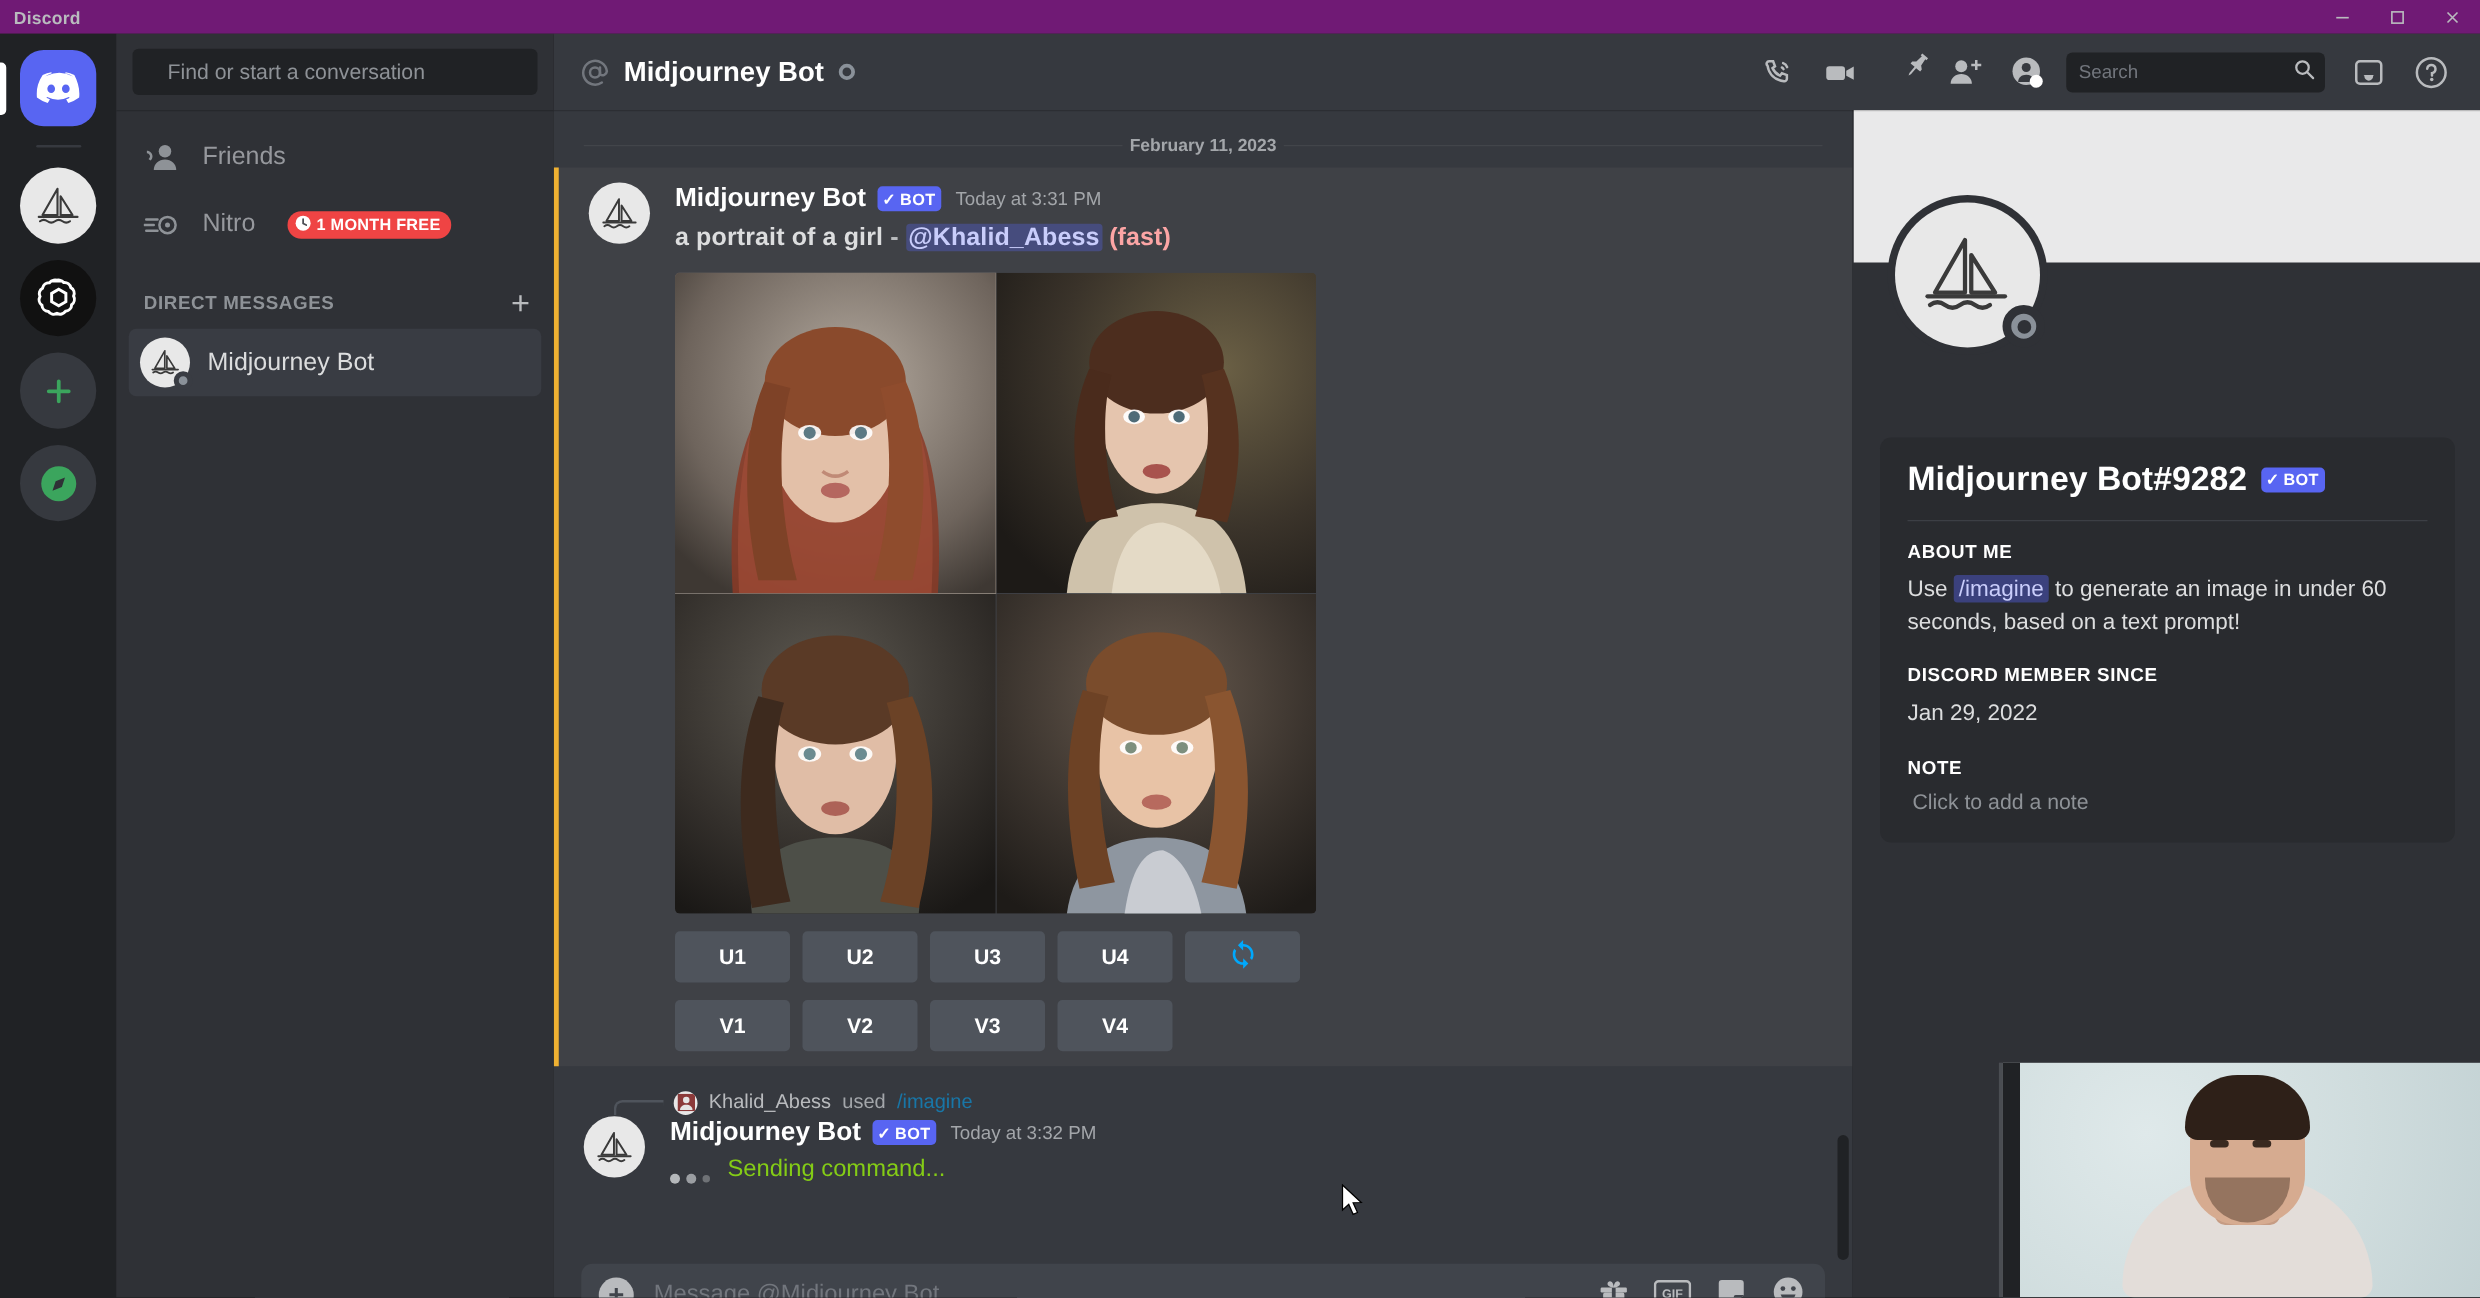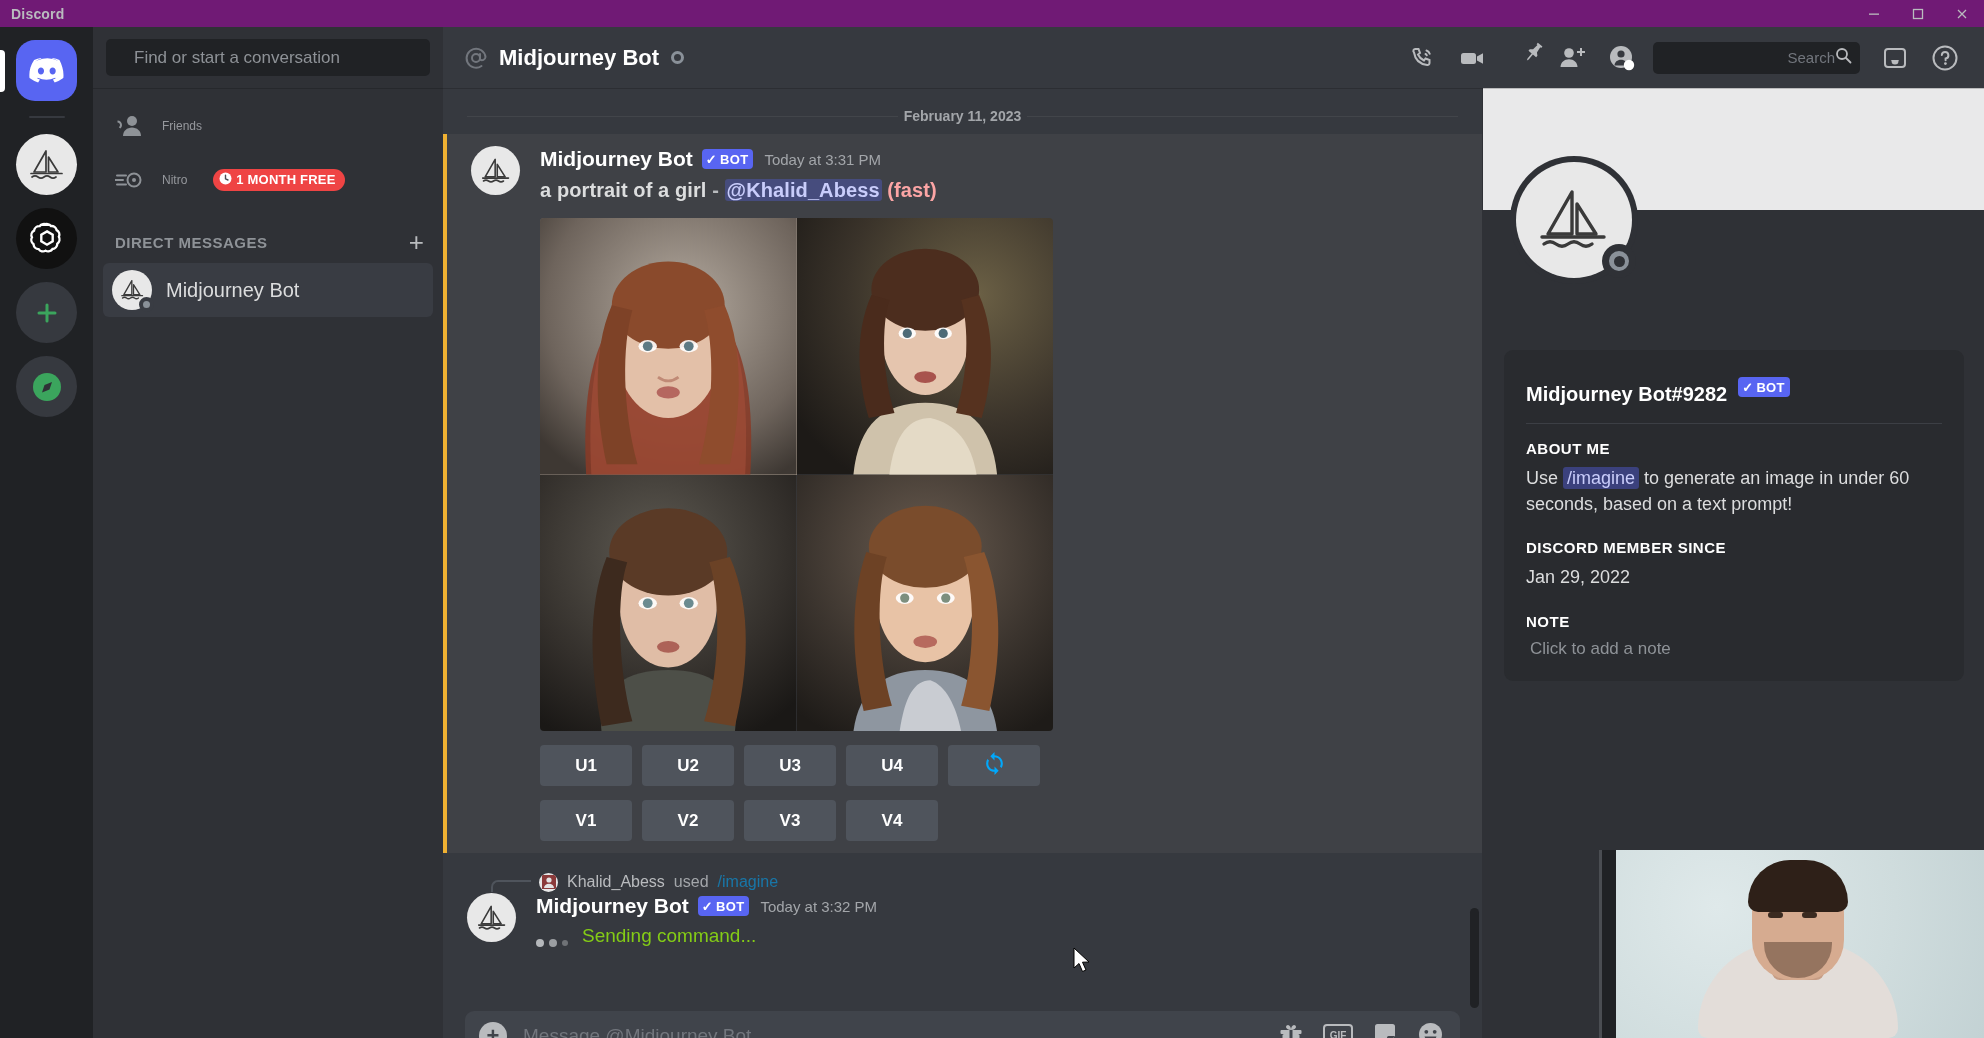--- a/index.html
+++ b/index.html
@@ -67,21 +67,21 @@
     display: flex; align-items: center; padding: 0 28px;
     font-size: 17px; color: #8e9297; cursor: pointer;
   }
   .dm-sep { height: 1px; background: #26282c; margin: 0 0 10px 0; }
   .dm-row {
     height: 53px; margin: 1px 10px; border-radius: 6px;
     display: flex; align-items: center; padding: 0 10px 0 11px;
     cursor: pointer; color: #96989d; gap: 17px;
   }
   .dm-row .dm-ico { width: 31px; display: flex; justify-content: center; color: #8e9297; }
-  .dm-row .dm-label { font-size: 12px; font-weight: 500; }
+  .dm-row .dm-label { font-size: 20px; font-weight: 500; }
   .nitro-badge {
     margin-left: 9px; background: #ef4444; color: #ffffff;
     border-radius: 11px; height: 22px; display: flex; align-items: center;
     gap: 4px; padding: 0 9px 0 6px; font-size: 13px; font-weight: bold;
     letter-spacing: .2px;
   }
   .dm-header {
     display: flex; align-items: center; justify-content: space-between;
     padding: 22px 19px 7px 22px;
   }
@@ -114,21 +114,21 @@
     padding: 0 14px 0 20px; box-shadow: 0 1px 0 rgba(4,4,5,.2);
     z-index: 5;
   }
   .chan-at { color: #72767d; margin-right: 10px; display: flex; }
   .chan-title { font-size: 22px; font-weight: bold; color: #ffffff; }
   .chan-status {
     width: 13px; height: 13px; border-radius: 50%;
     border: 3px solid #8a9199; margin-left: 12px;
   }
   .chan-actions {
-    margin-left: auto; display: flex; align-items: center; gap: 0; text-align: right;
+    margin-left: auto; display: flex; align-items: center; gap: 0;
   }
   .chan-ico {
     width: 50px; height: 44px; display: flex; align-items: center;
     justify-content: center; color: #b9bbbe; cursor: pointer;
   }
   .chan-search {
     width: 207px; height: 32px; background: #202225; border-radius: 5px;
     display: flex; align-items: center; padding: 0 8px 0 10px;
     margin: 0 10px 0 6px; cursor: pointer;
   }
@@ -272,21 +272,21 @@
     display: flex; align-items: center; justify-content: center;
   }
   .profile-status::after {
     content: ""; width: 11px; height: 11px; border-radius: 50%; background: #2f3136;
   }
   .profile-card {
     position: absolute; left: 22px; top: 262px; width: 460px;
     background: #292b2f; border-radius: 9px; padding: 18px 22px 22px 22px;
   }
   .profile-name-row { display: flex; align-items: center; gap: 11px; }
-  .profile-name { font-size: 20px; font-weight: bold; color: #ffffff; margin-top: 15px; }
+  .profile-name { font-size: 27px; font-weight: bold; color: #ffffff; }
   .profile-name .disc { color: #ffffff; font-weight: bold; }
   .profile-hr { height: 1px; background: #3c3f45; margin: 17px 0 16px 0; }
   .sec-title {
     font-size: 15px; font-weight: bold; letter-spacing: .5px;
     color: #ffffff; text-transform: uppercase; margin-bottom: 9px;
   }
   .sec-body { font-size: 18px; color: #dcddde; line-height: 1.42; }
   .code-chip {
     background: rgba(88,101,242,.4); color: #c9cdfb; border-radius: 3px;
     padding: 1px 4px; font-weight: 500;

